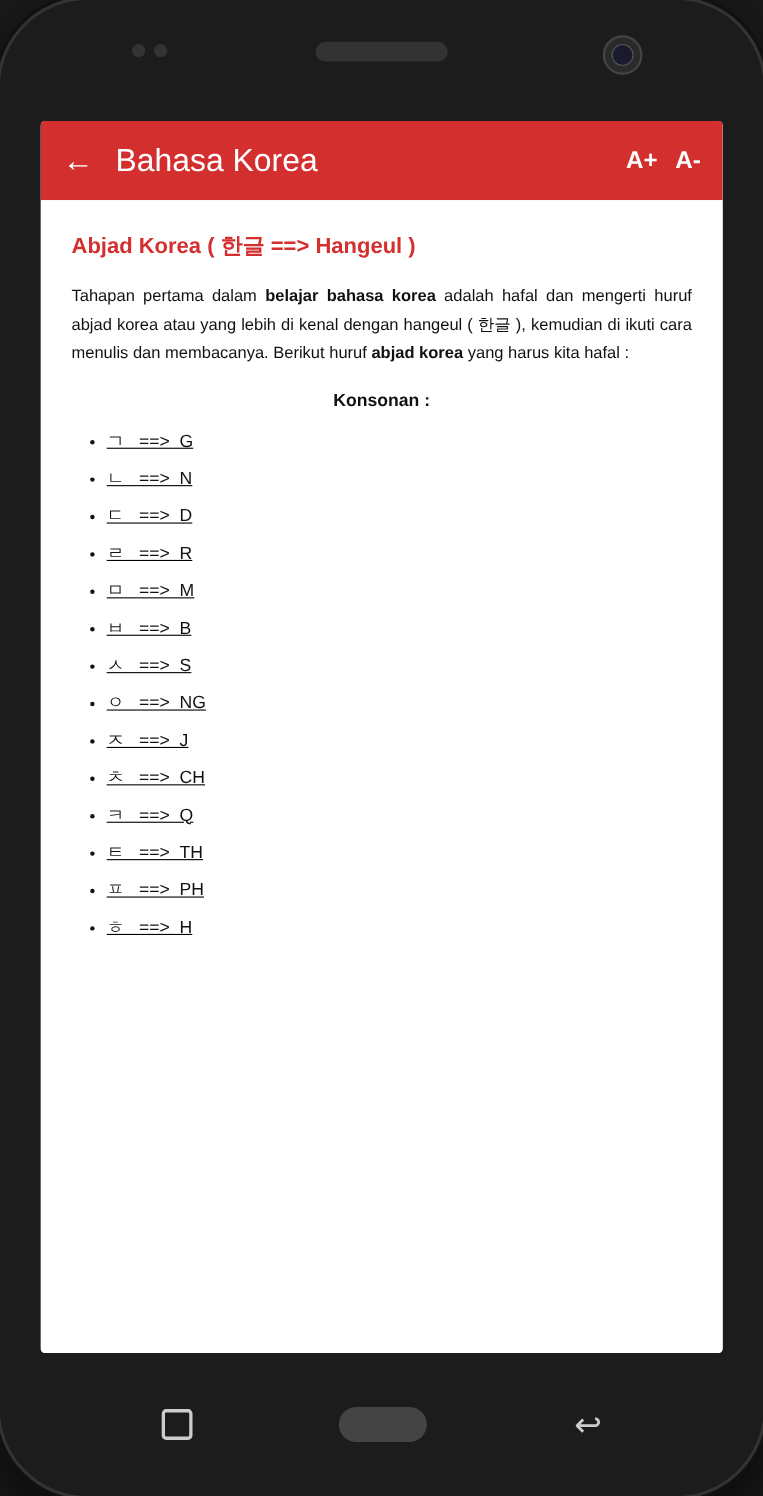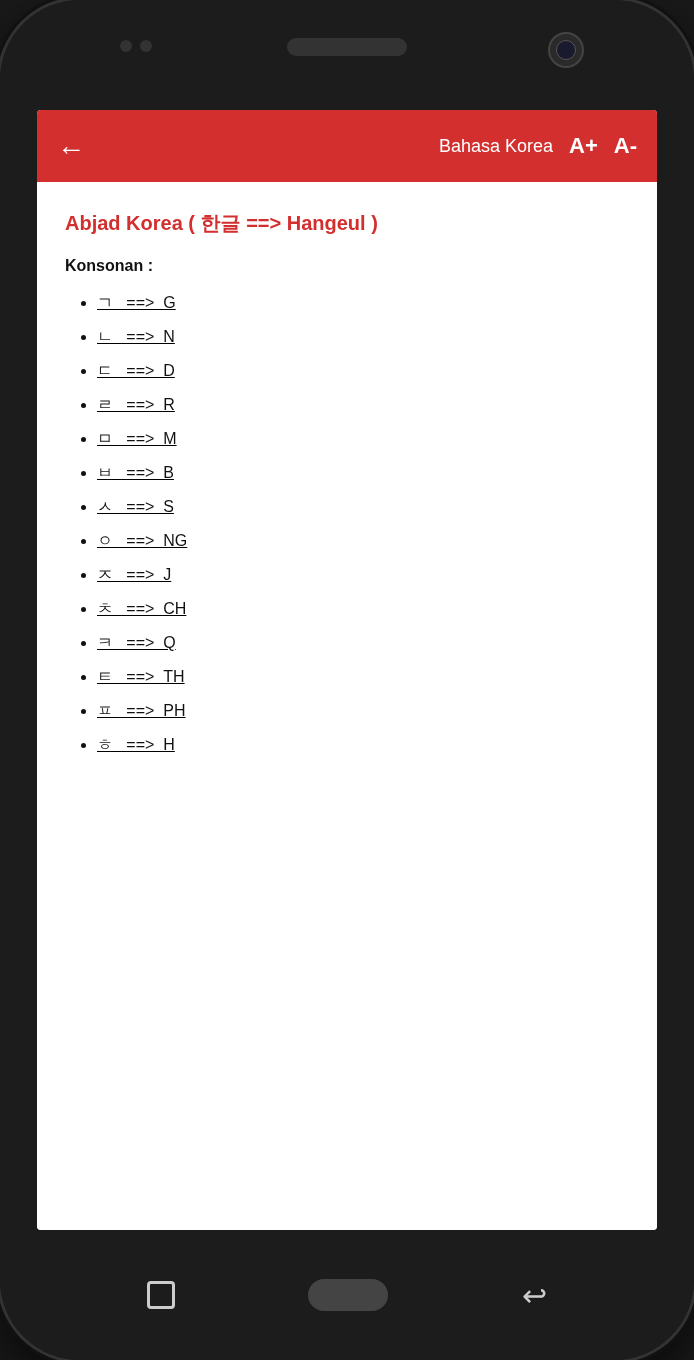--- a/index.html
+++ b/index.html
@@ -112,24 +112,24 @@
     .back-arrow {
       color: white;
       font-size: 28px;
       cursor: pointer;
       margin-right: 20px;
       font-weight: bold;
     }
 
     .app-bar-title {
       color: white;
-      font-size: 18px;
+      font-size: 29px;
       font-weight: 500;
       flex: 1;
-      text-align: right;
+      text-align: left;
     }
 
     .font-btn {
       color: white;
       font-size: 22px;
       font-weight: bold;
       margin-left: 16px;
       cursor: pointer;
     }
 
@@ -158,20 +158,21 @@
 
     .intro-text b {
       font-weight: bold;
     }
 
     .konsonan-label {
       font-size: 16px;
       font-weight: bold;
       margin-bottom: 16px;
       color: #111;
+      text-align: center;
     }
 
     .consonant-list {
       list-style: disc;
       padding-left: 32px;
       text-decoration: underline;
     }
 
     .consonant-list li {
       font-size: 16px;
@@ -231,20 +232,23 @@
       <span class="back-arrow">←</span>
       <span class="app-bar-title">Bahasa Korea</span>
       <span class="font-btn">A+</span>
       <span class="font-btn">A-</span>
     </div>
 
     <div class="content">
 
       <div class="section-title">Abjad Korea ( 한글 ==&gt; Hangeul )</div>
 
+      <p class="intro-text">
+        Tahapan pertama dalam <b>belajar bahasa korea</b> adalah hafal dan mengerti huruf abjad korea atau yang lebih di kenal dengan hangeul ( 한글 ), kemudian di ikuti cara menulis dan membacanya. Berikut huruf <b>abjad korea</b> yang harus kita hafal :
+      </p>
 
       <div class="konsonan-label">Konsonan :</div>
 
       <ul class="consonant-list">
         <li class="consonant-list-item">ㄱ &nbsp; ==&gt; &nbsp;G</li>
         <li class="consonant-list-item">ㄴ &nbsp; ==&gt; &nbsp;N</li>
         <li class="consonant-list-item">ㄷ &nbsp; ==&gt; &nbsp;D</li>
         <li class="consonant-list-item">ㄹ &nbsp; ==&gt; &nbsp;R</li>
         <li class="consonant-list-item">ㅁ &nbsp; ==&gt; &nbsp;M</li>
         <li class="consonant-list-item">ㅂ &nbsp; ==&gt; &nbsp;B</li>

